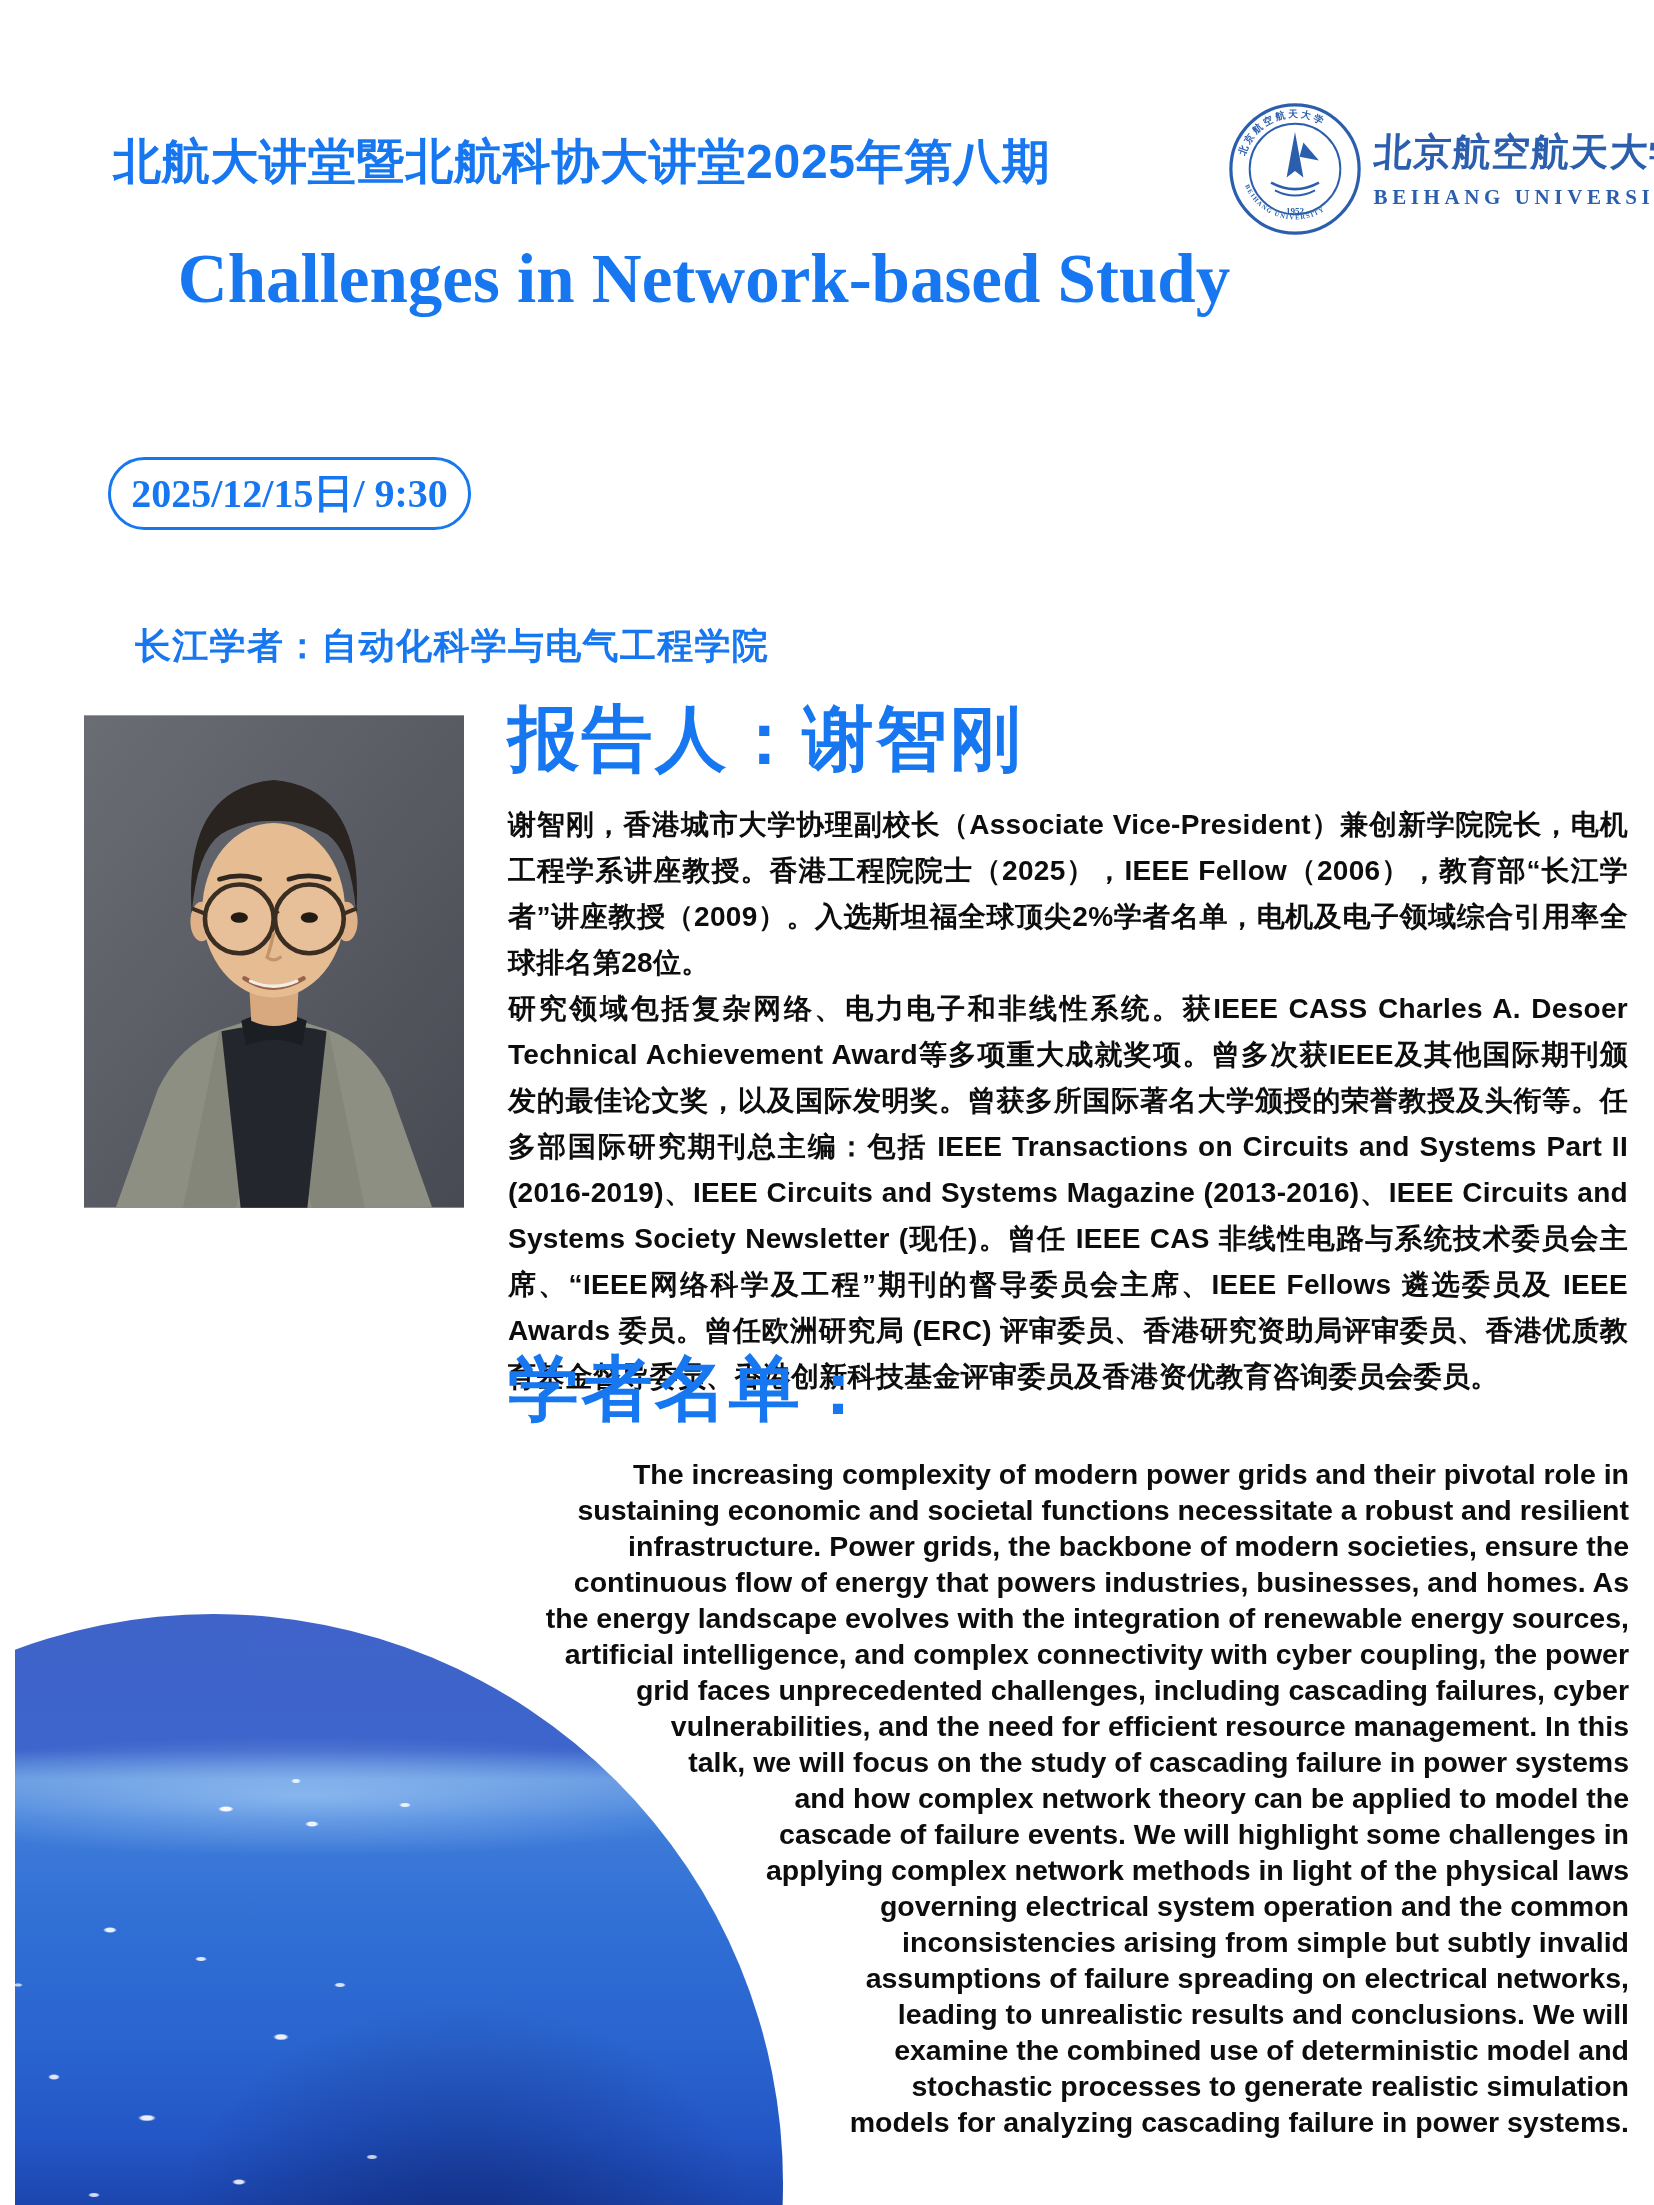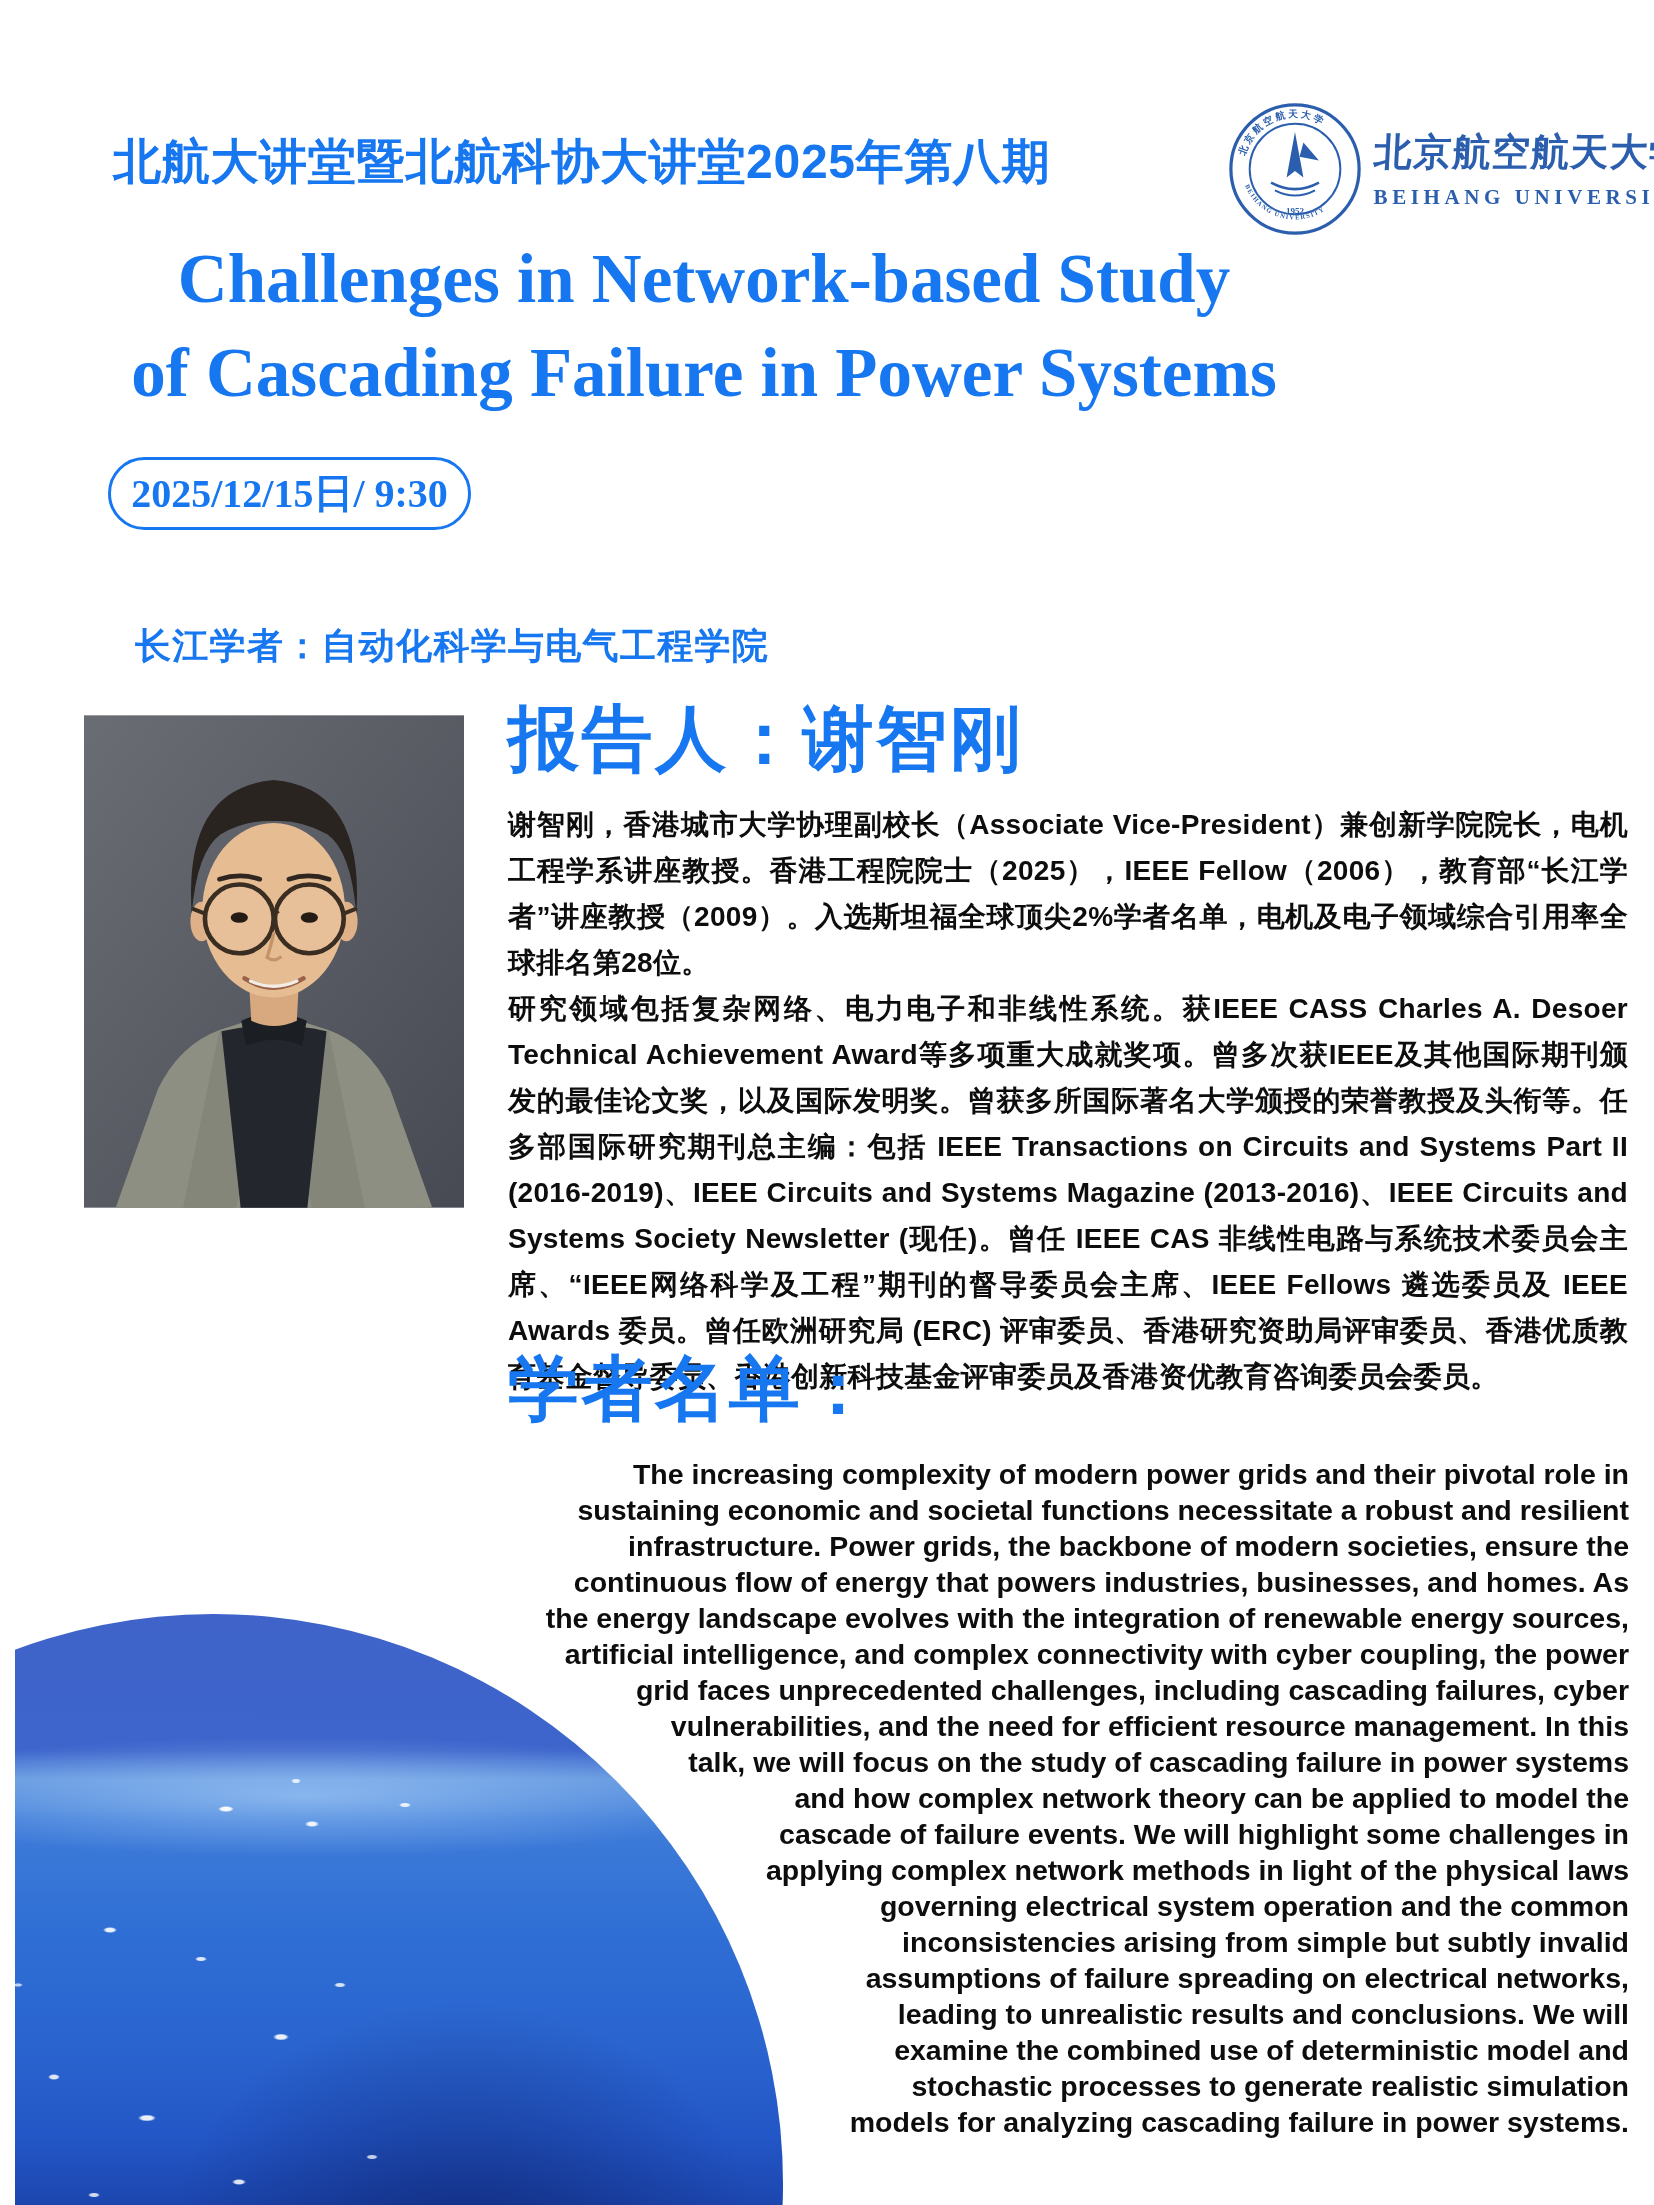--- a/index.html
+++ b/index.html
@@ -153,21 +153,20 @@
       </svg>
     </div>
     <div class="logo-names">
       <div class="logo-cn">北京航空航天大学</div>
       <div class="logo-en">BEIHANG UNIVERSITY</div>
     </div>
   </div>
 
   <div class="main-title">
     <div>Challenges in Network-based Study</div>
-    <div>of Cascading Failure in Power Systems</div>
   </div>
 
   <div class="pills">
     <div class="pill pill-date">2025/12/15日/ 9:30</div>
   </div>
 
   <div class="org org-cohost">长江学者：自动化科学与电气工程学院</div>
 
   <div class="speaker-photo">
     <svg viewBox="0 0 575 745" xmlns="http://www.w3.org/2000/svg">

